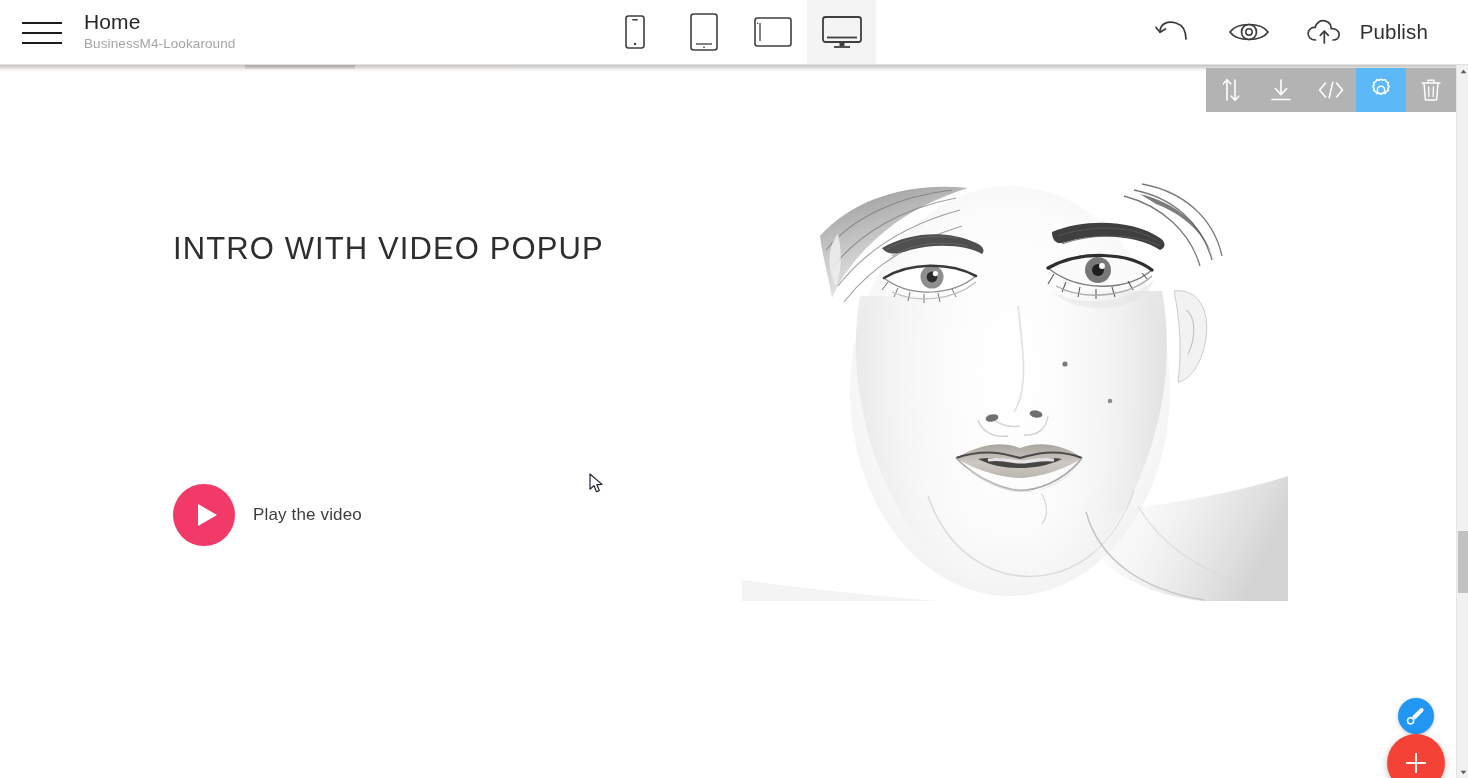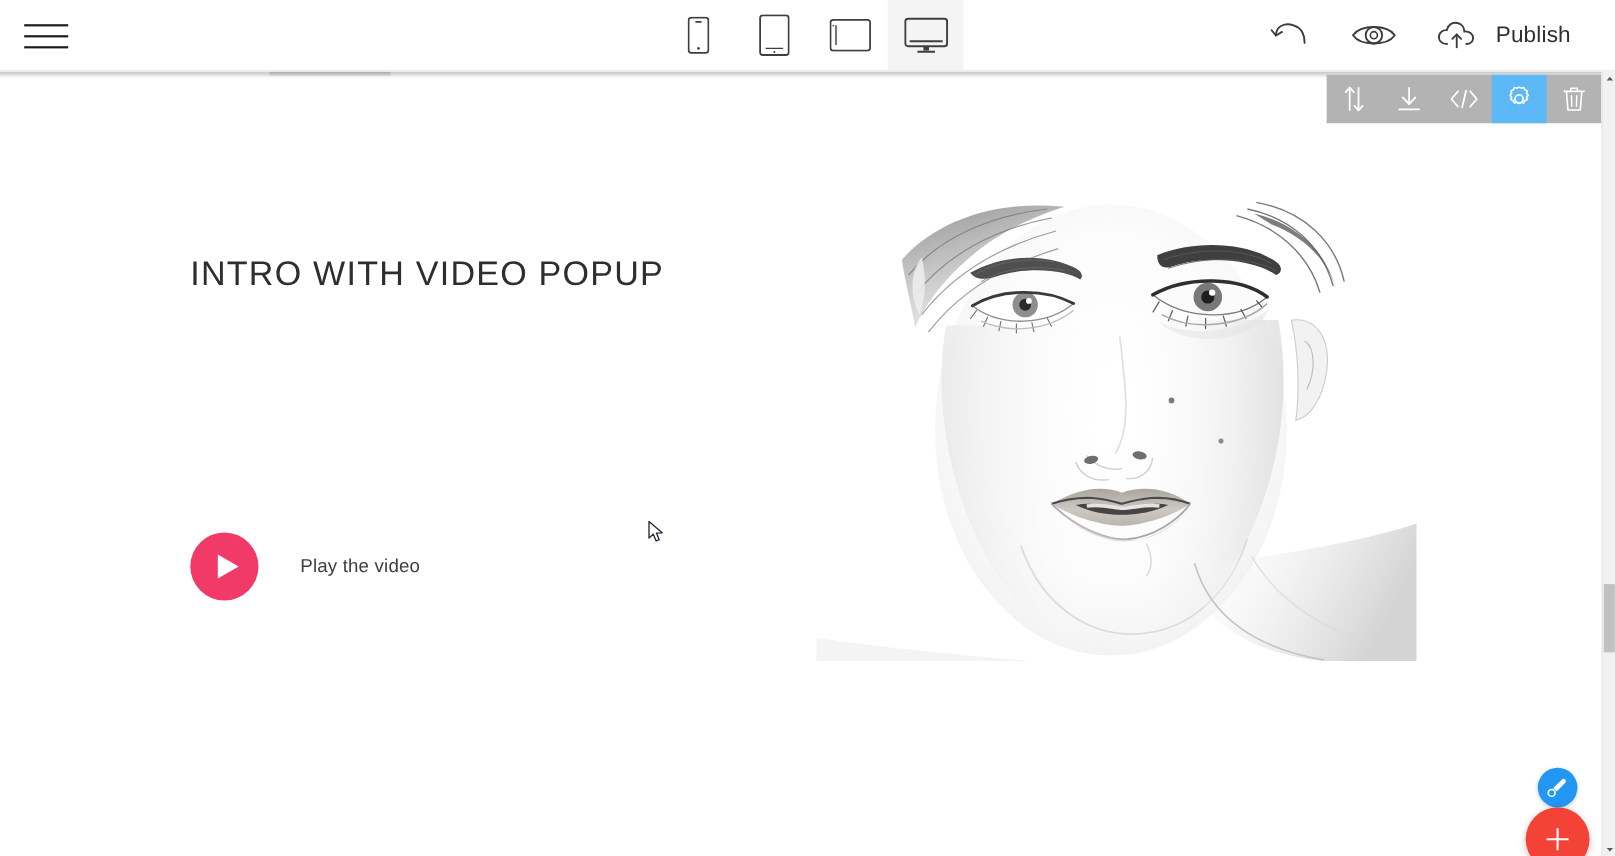--- a/index.html
+++ b/index.html
@@ -215,21 +215,20 @@
     width: 0; height: 0;
     border-left: 19px solid #ffffff;
     border-top: 11.5px solid transparent;
     border-bottom: 11.5px solid transparent;
     margin-left: 6px;
   }
   .play-label {
     font-size: 17px;
     color: #3d3d3d;
     letter-spacing: 0.15px;
-    margin-left: 20px;
   }
 
   
   .portrait-wrap {
     position: absolute;
     left: 742px;
     top: 111px;
     width: 546px;
     height: 425px;
     overflow: hidden;
@@ -328,20 +327,24 @@
 <body>
 
 <div class="app-header">
 
   <div class="hamburger">
     <span></span>
     <span></span>
     <span></span>
   </div>
 
+  <div class="page-meta">
+    <div class="page-title">Home</div>
+    <div class="page-subtitle">BusinessM4-Lookaround</div>
+  </div>
 
   <div class="device-switch">
     <div class="device-btn">
       <svg width="20" height="34" viewBox="0 0 20 34" fill="none">
         <rect x="1" y="1" width="18" height="32" rx="2.5" stroke="#3f3f3f" stroke-width="1.6"></rect>
         <rect x="7" y="4" width="6" height="1.6" rx="0.8" fill="#3f3f3f"></rect>
         <circle cx="10" cy="29" r="1.2" fill="#3f3f3f"></circle>
       </svg>
     </div>
     <div class="device-btn">

